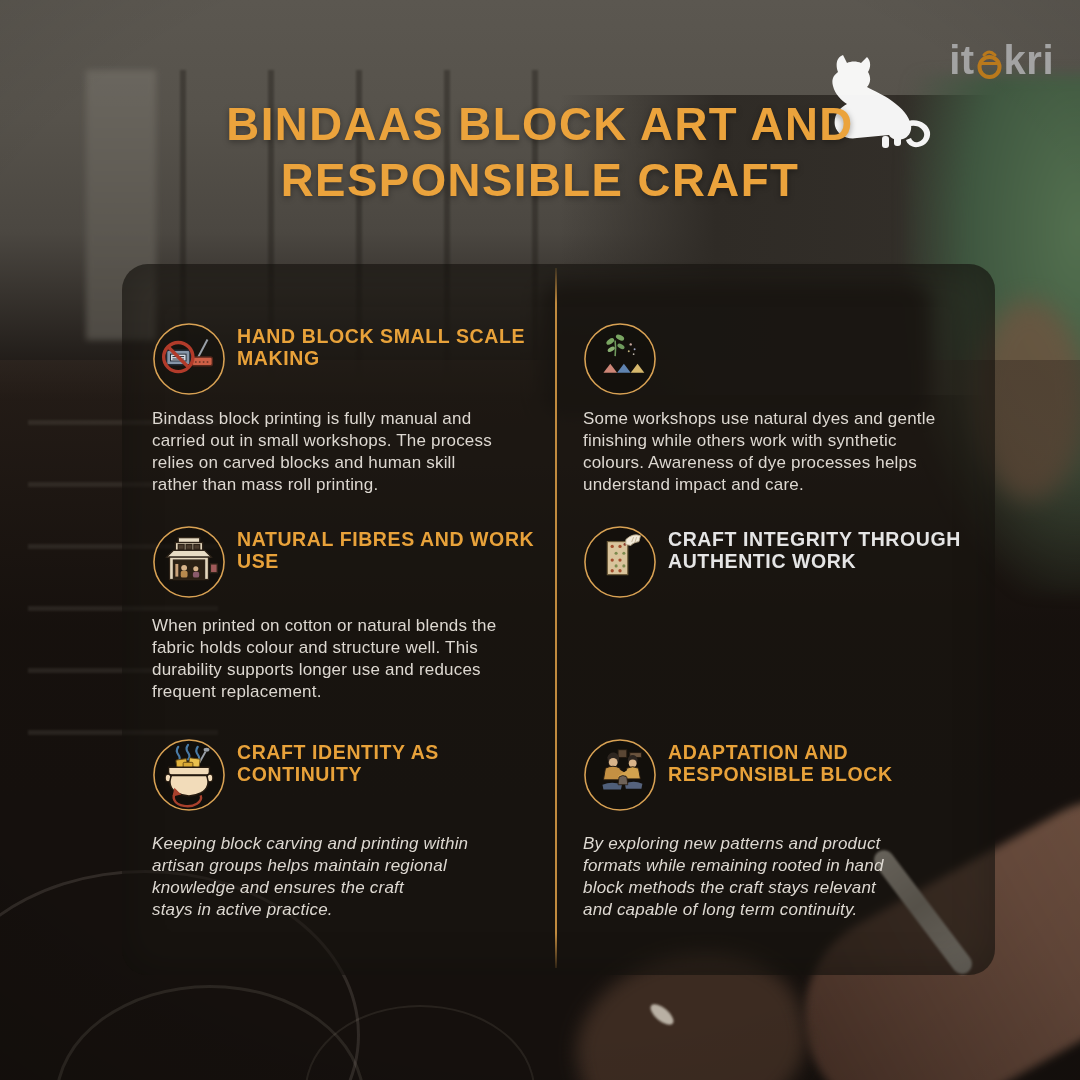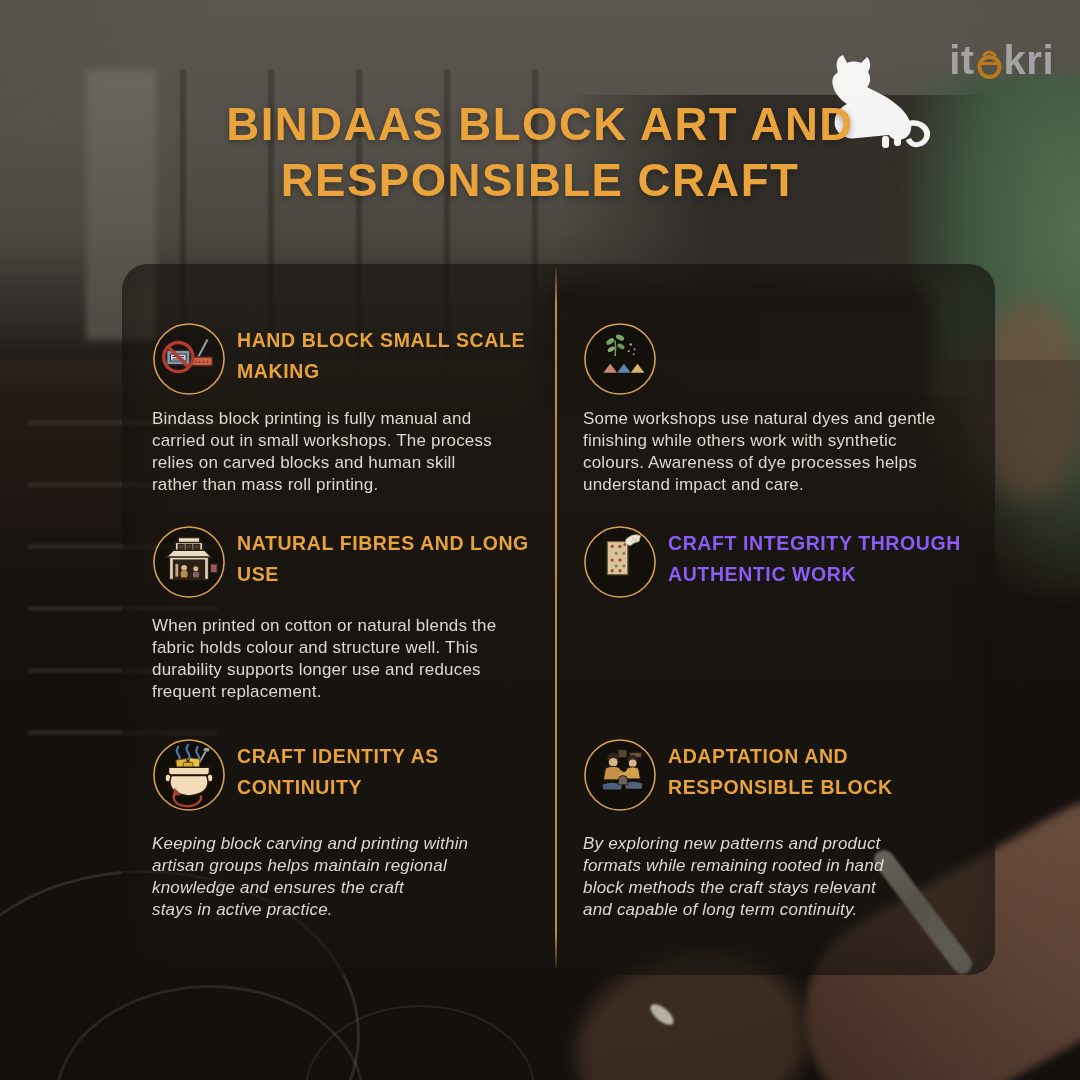--- a/index.html
+++ b/index.html
@@ -54,21 +54,21 @@
   .panel{left:122px;top:264px;width:873px;height:711px;border-radius:26px;
     background:rgba(26,22,18,.58);box-shadow:0 0 40px rgba(0,0,0,.25) inset;}
   .divider{left:555px;top:268px;width:2px;height:700px;
     background:linear-gradient(180deg,rgba(192,138,62,.15),#c08a3e 5%,#c08a3e 95%,rgba(192,138,62,.15));}
 
   
   .section{width:390px;}
   .sec-head{display:flex;align-items:flex-start;}
   .icon{width:74px;height:74px;flex:0 0 74px;display:block;}
   .heading{margin-left:11px;padding-top:3px;font-weight:700;font-size:19.5px;
-    line-height:31px;letter-spacing:.6px;white-space:pre-line;}
+    line-height:22px;letter-spacing:.6px;white-space:pre-line;}
   .body-text{font-size:17px;line-height:22px;letter-spacing:.2px;white-space:pre-line;}
   .mt-a .body-text{margin-top:12px;}
   .mt-b .body-text{margin-top:16px;}
   .mt-c .body-text{margin-top:21px;font-style:italic;}
   .col-l{left:152px;} .col-r{left:583px;}
   .row-1{top:322px;} .row-2{top:525px;} .row-3{top:738px;}
 </style>
 </head>
 <body>
 
@@ -185,21 +185,21 @@
           <rect x="18" y="33" width="40" height="23" fill="#e4d6bc"></rect>
           <rect x="22" y="36" width="32" height="20" fill="#2b2014"></rect>
           <rect x="60" y="40" width="7" height="9" fill="#a05a5a"></rect>
         </g>
         <rect x="24" y="40" width="3" height="13" fill="#caa27a"></rect>
         <circle cx="33" cy="44" r="3" fill="#d9b48a"></circle>
         <rect x="29.5" y="47" width="7" height="7" rx="2" fill="#b98a4e"></rect>
         <circle cx="45" cy="45" r="2.6" fill="#d9b48a"></circle>
         <rect x="42" y="48" width="6.5" height="6" rx="2" fill="#8a5a6a"></rect>
       </svg>
-      <div class="heading" style="color:#E8A23A">NATURAL FIBRES AND LONG
+      <div class="heading" style="color:#E8A23A">NATURAL FIBRES AND WORK
 USE</div>
     </div>
     <div class="body-text" style="color:#DDD8D1">When printed on cotton or natural blends the
 fabric holds colour and structure well. This
 durability supports longer use and reduces
 frequent replacement.</div>
   </div>
 
   <div class="abs section col-r row-2 mt-b">
     <div class="sec-head">
@@ -218,21 +218,21 @@
           <circle cx="34" cy="29" r="1.6"></circle>
             <circle cx="42" cy="29" r="1.6"></circle>
           <circle cx="34" cy="42" r="1.6"></circle>
             <circle cx="42" cy="42" r="1.6"></circle>
         </g>
         <circle cx="43" cy="20" r="1.4" fill="#8a3c2c"></circle>
         <path d="M44,15 q7,-7 15,-4 l-1.5,6 q-6,1 -8.5,4 l-5,-1 z" fill="#f2ead9" stroke="#b9a98a" stroke-width=".9"></path>
         <line x1="52" y1="12.5" x2="50" y2="17.5" stroke="#b9a98a" stroke-width=".8"></line>
         <line x1="55" y1="12.5" x2="53.5" y2="17.5" stroke="#b9a98a" stroke-width=".8"></line>
       </svg>
-      <div class="heading" style="color:#8b5cf6">CRAFT INTEGRITY THROUGH
+      <div class="heading" style="color:#e5e5e5">CRAFT INTEGRITY THROUGH
 AUTHENTIC WORK</div>
     </div>
   </div>
 
   <div class="abs section col-l row-3 mt-c">
     <div class="sec-head">
       <svg class="icon" viewBox="0 0 76 76">
         <circle cx="38" cy="38" r="36" fill="rgba(8,6,4,.3)" stroke="#D9A254" stroke-width="1.6"></circle>
         <g fill="none" stroke="#4a7ba6" stroke-width="2.2" stroke-linecap="round">
           <path d="M27,9 q-3,4 0,8 q3,4 0,7"></path>

